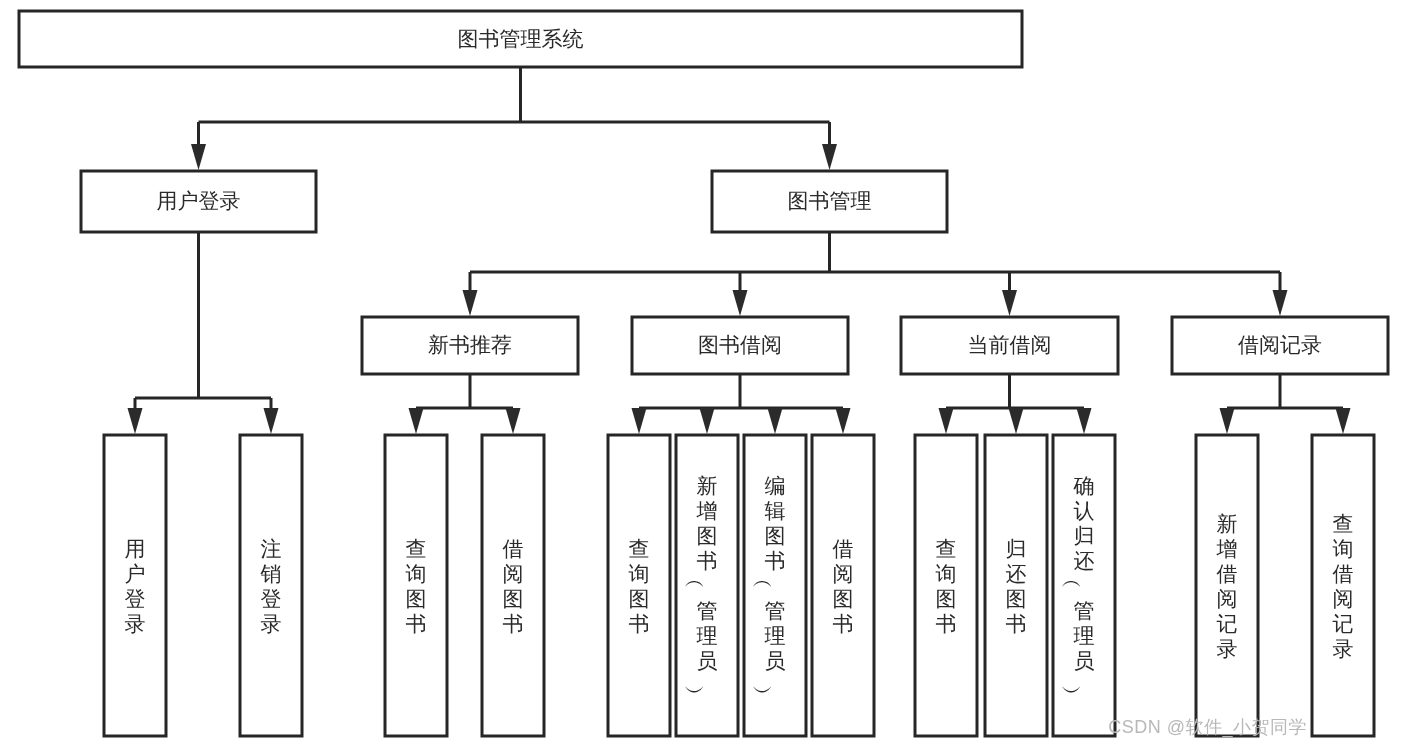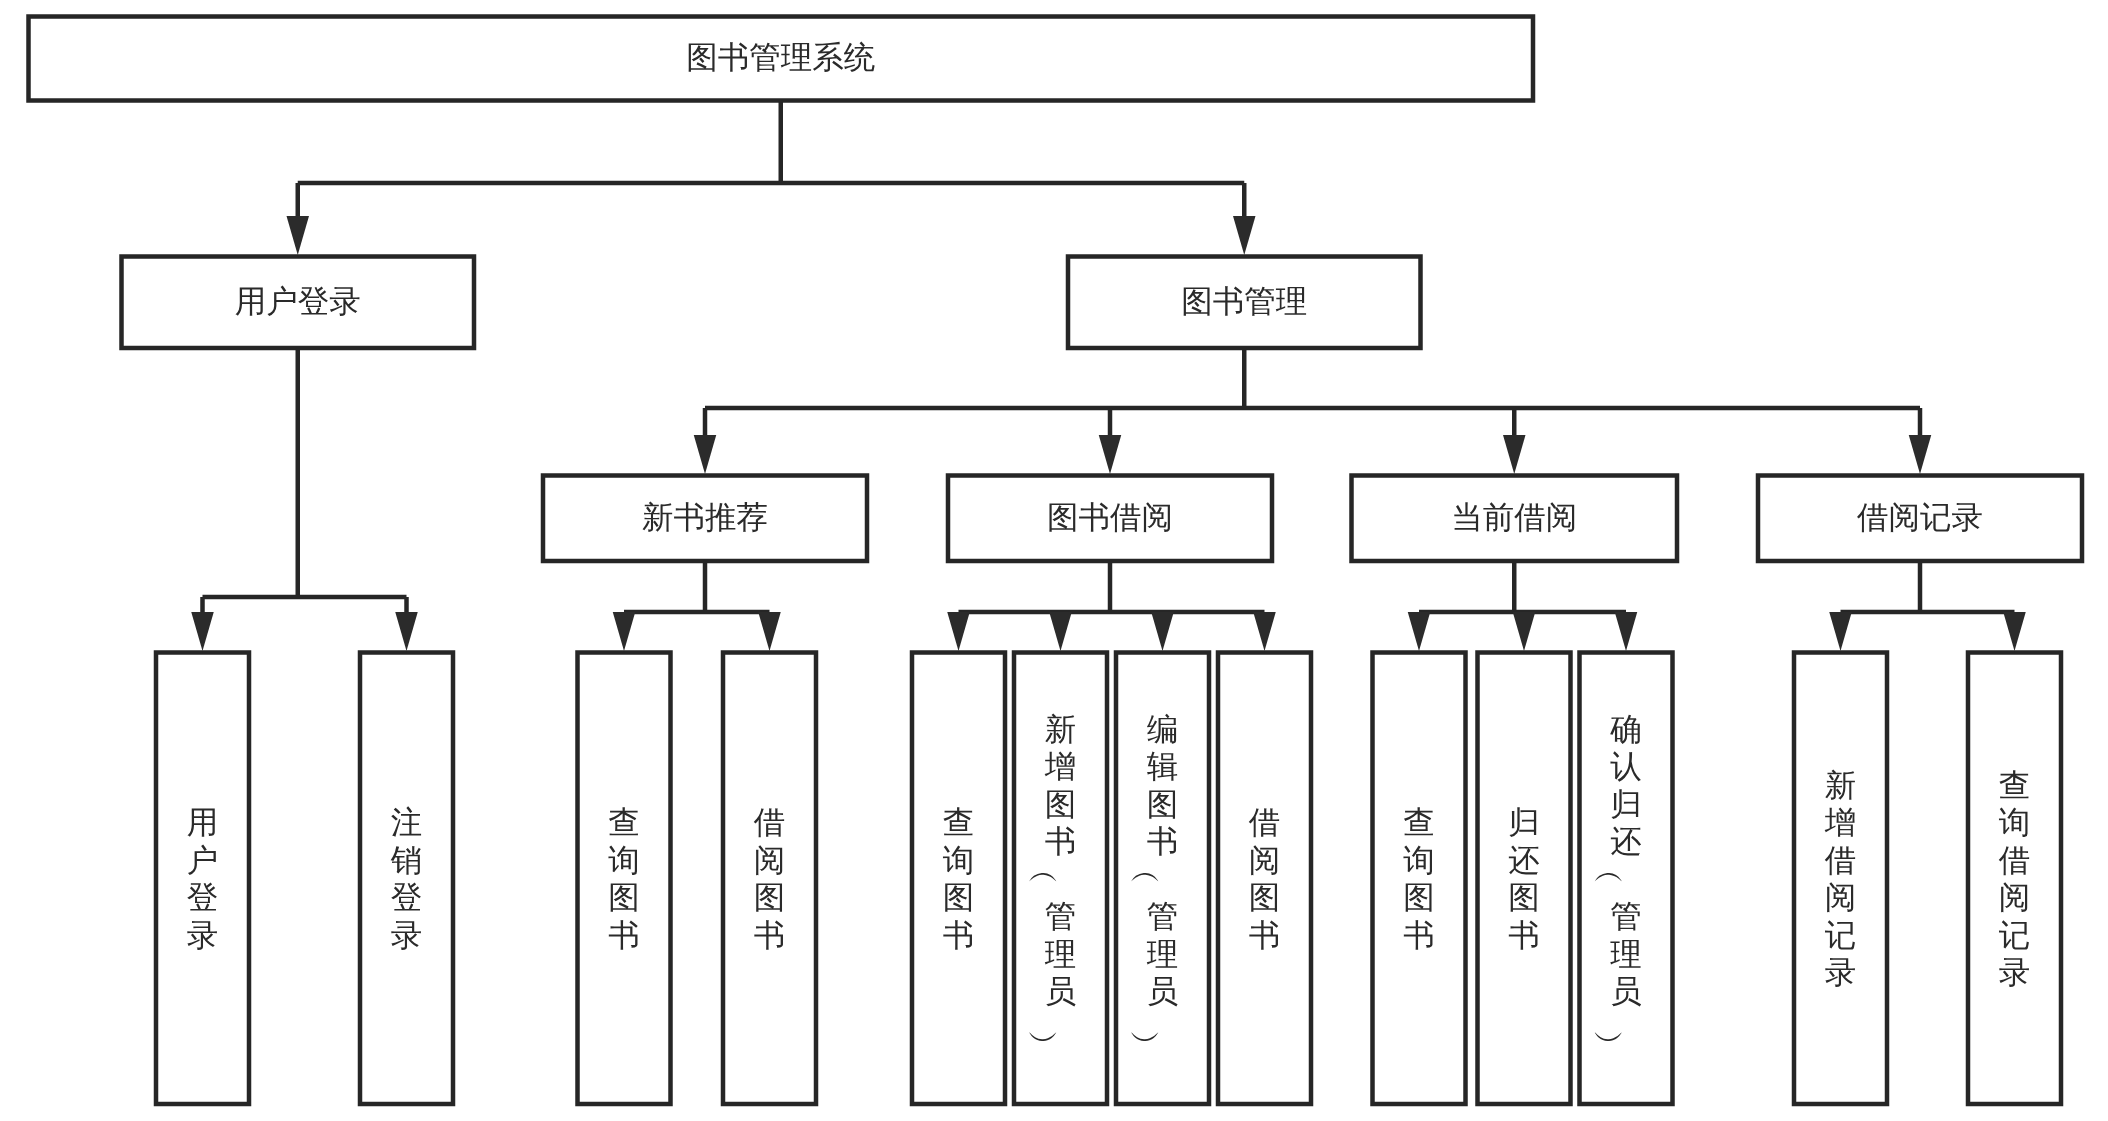--- a/index.html
+++ b/index.html
@@ -202,13 +202,14 @@
           <rect x="1196" y="435" width="62" height="301" class="node-rect"></rect>
           <text x="1227" y="530.5" class="node-label-v"><tspan x="1227" dy="0">新</tspan><tspan x="1227" dy="25">增</tspan><tspan x="1227" dy="25">借</tspan><tspan x="1227" dy="25">阅</tspan><tspan x="1227" dy="25">记</tspan><tspan x="1227" dy="25">录</tspan></text>
         </g>
         <g>
           <rect x="1312" y="435" width="62" height="301" class="node-rect"></rect>
           <text x="1343" y="530.5" class="node-label-v"><tspan x="1343" dy="0">查</tspan><tspan x="1343" dy="25">询</tspan><tspan x="1343" dy="25">借</tspan><tspan x="1343" dy="25">阅</tspan><tspan x="1343" dy="25">记</tspan><tspan x="1343" dy="25">录</tspan></text>
         </g>
       </g>
   </svg>
 
+  <div class="watermark">CSDN @软件_小贺同学</div>
 </div>
 
 </body></html>

